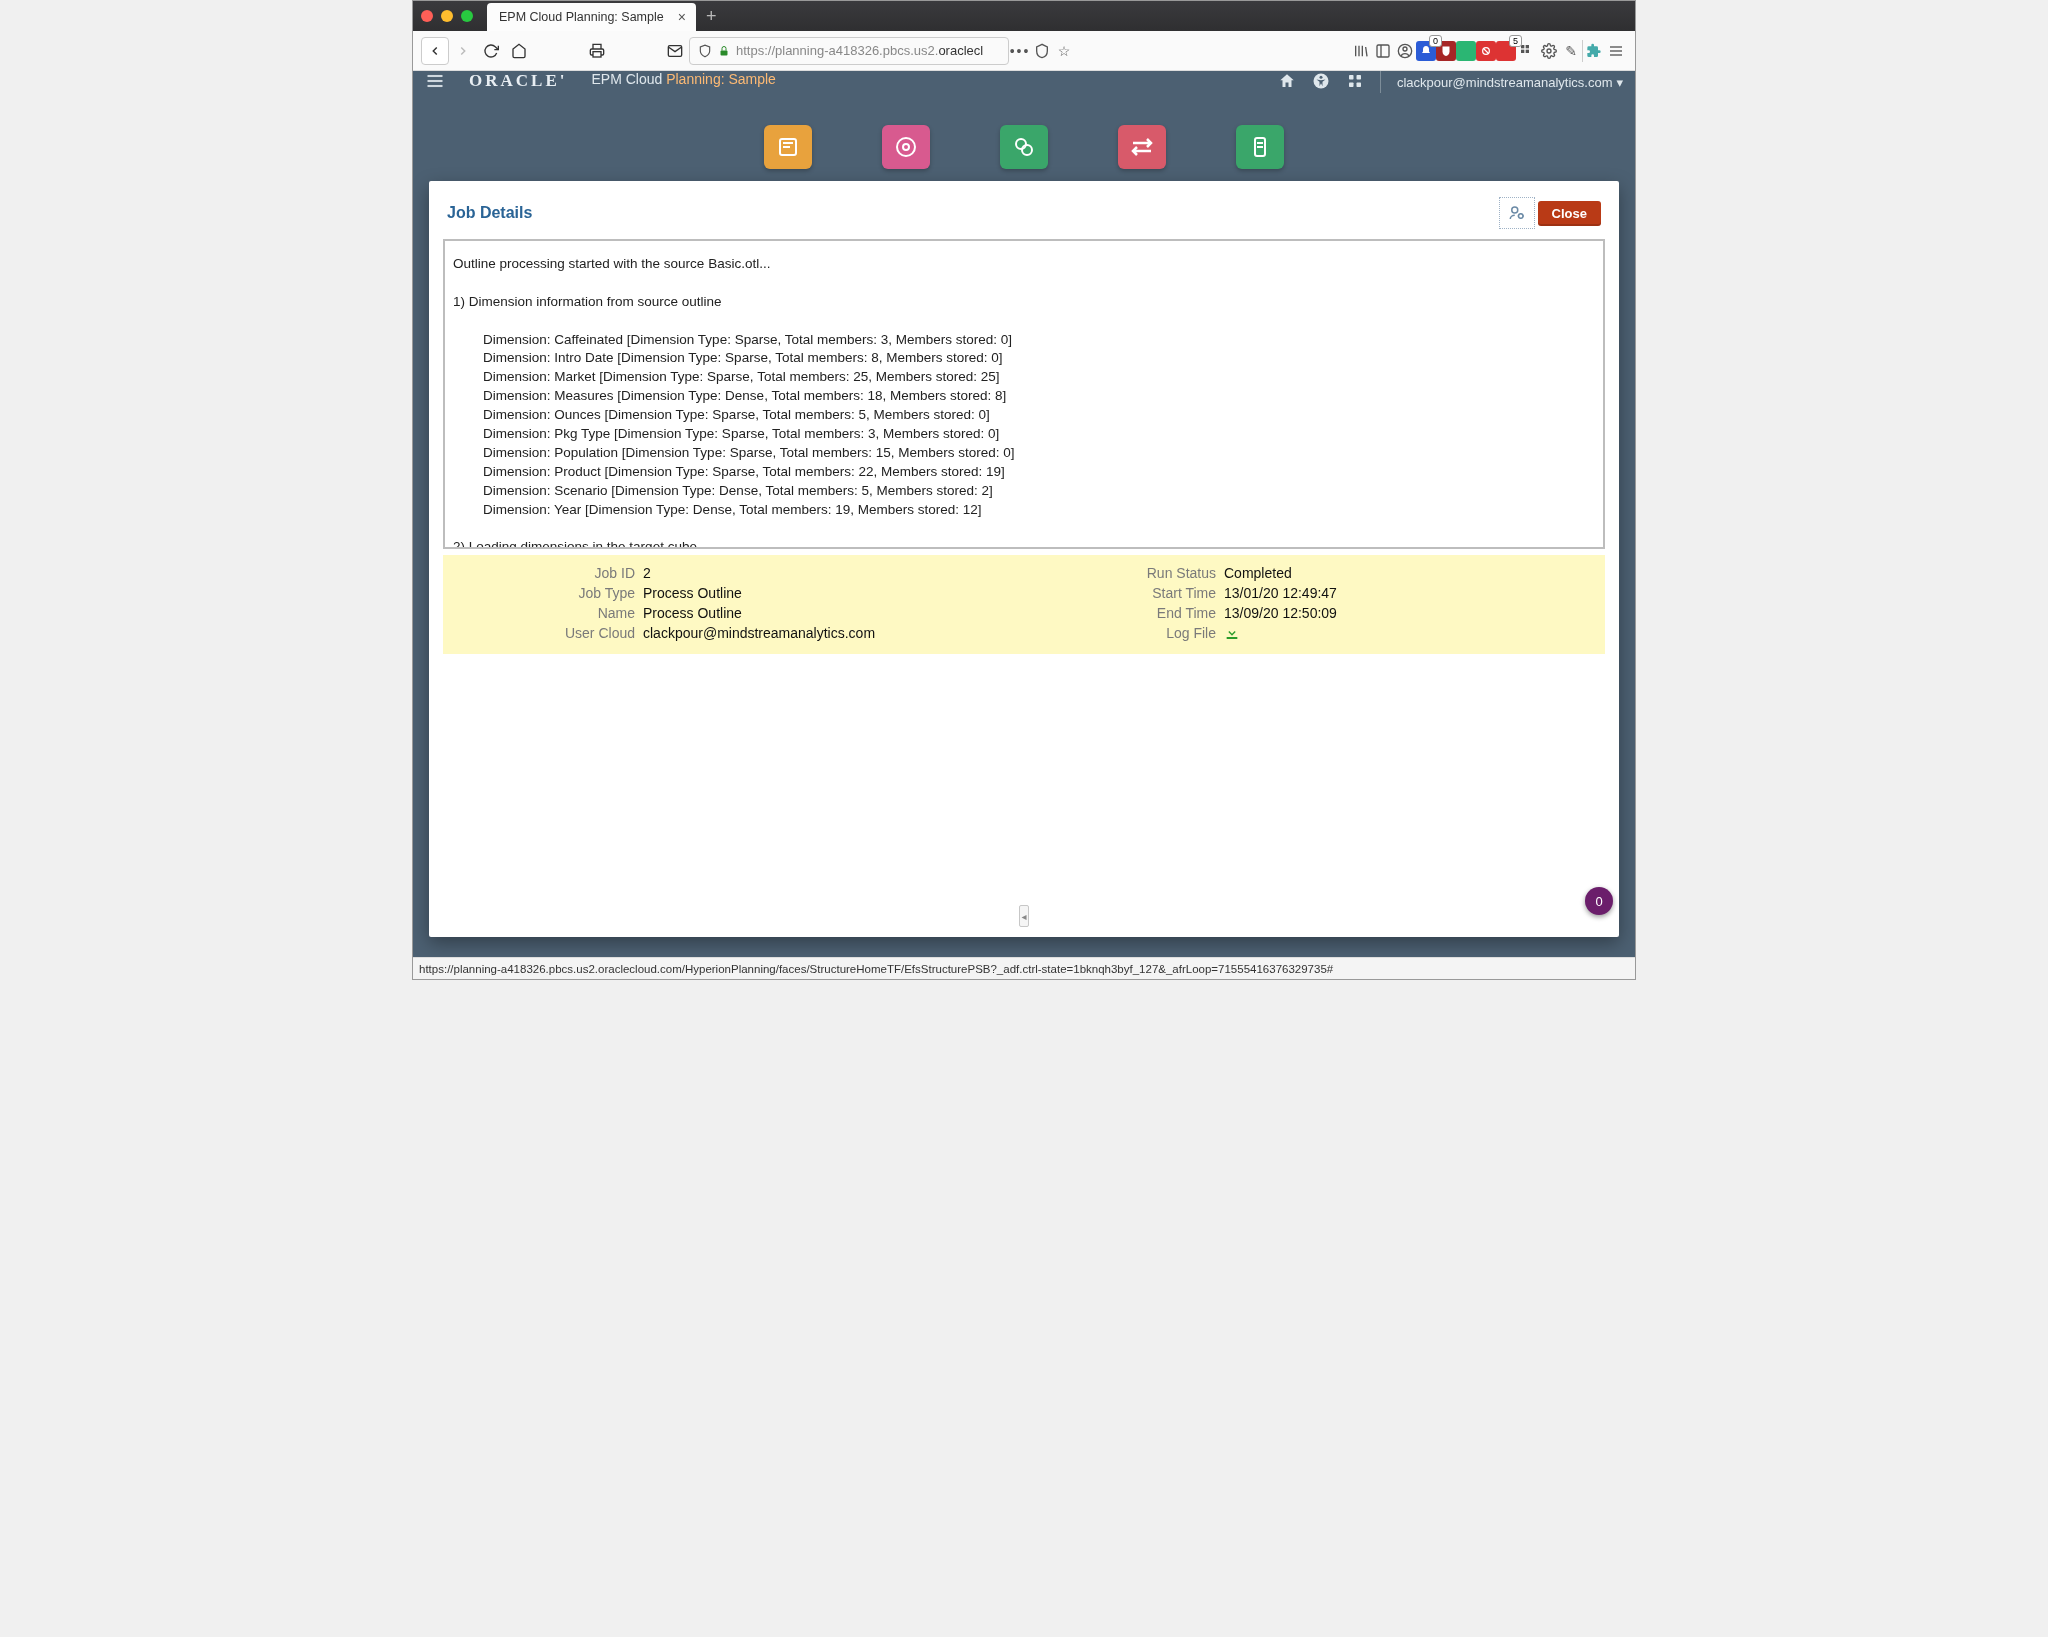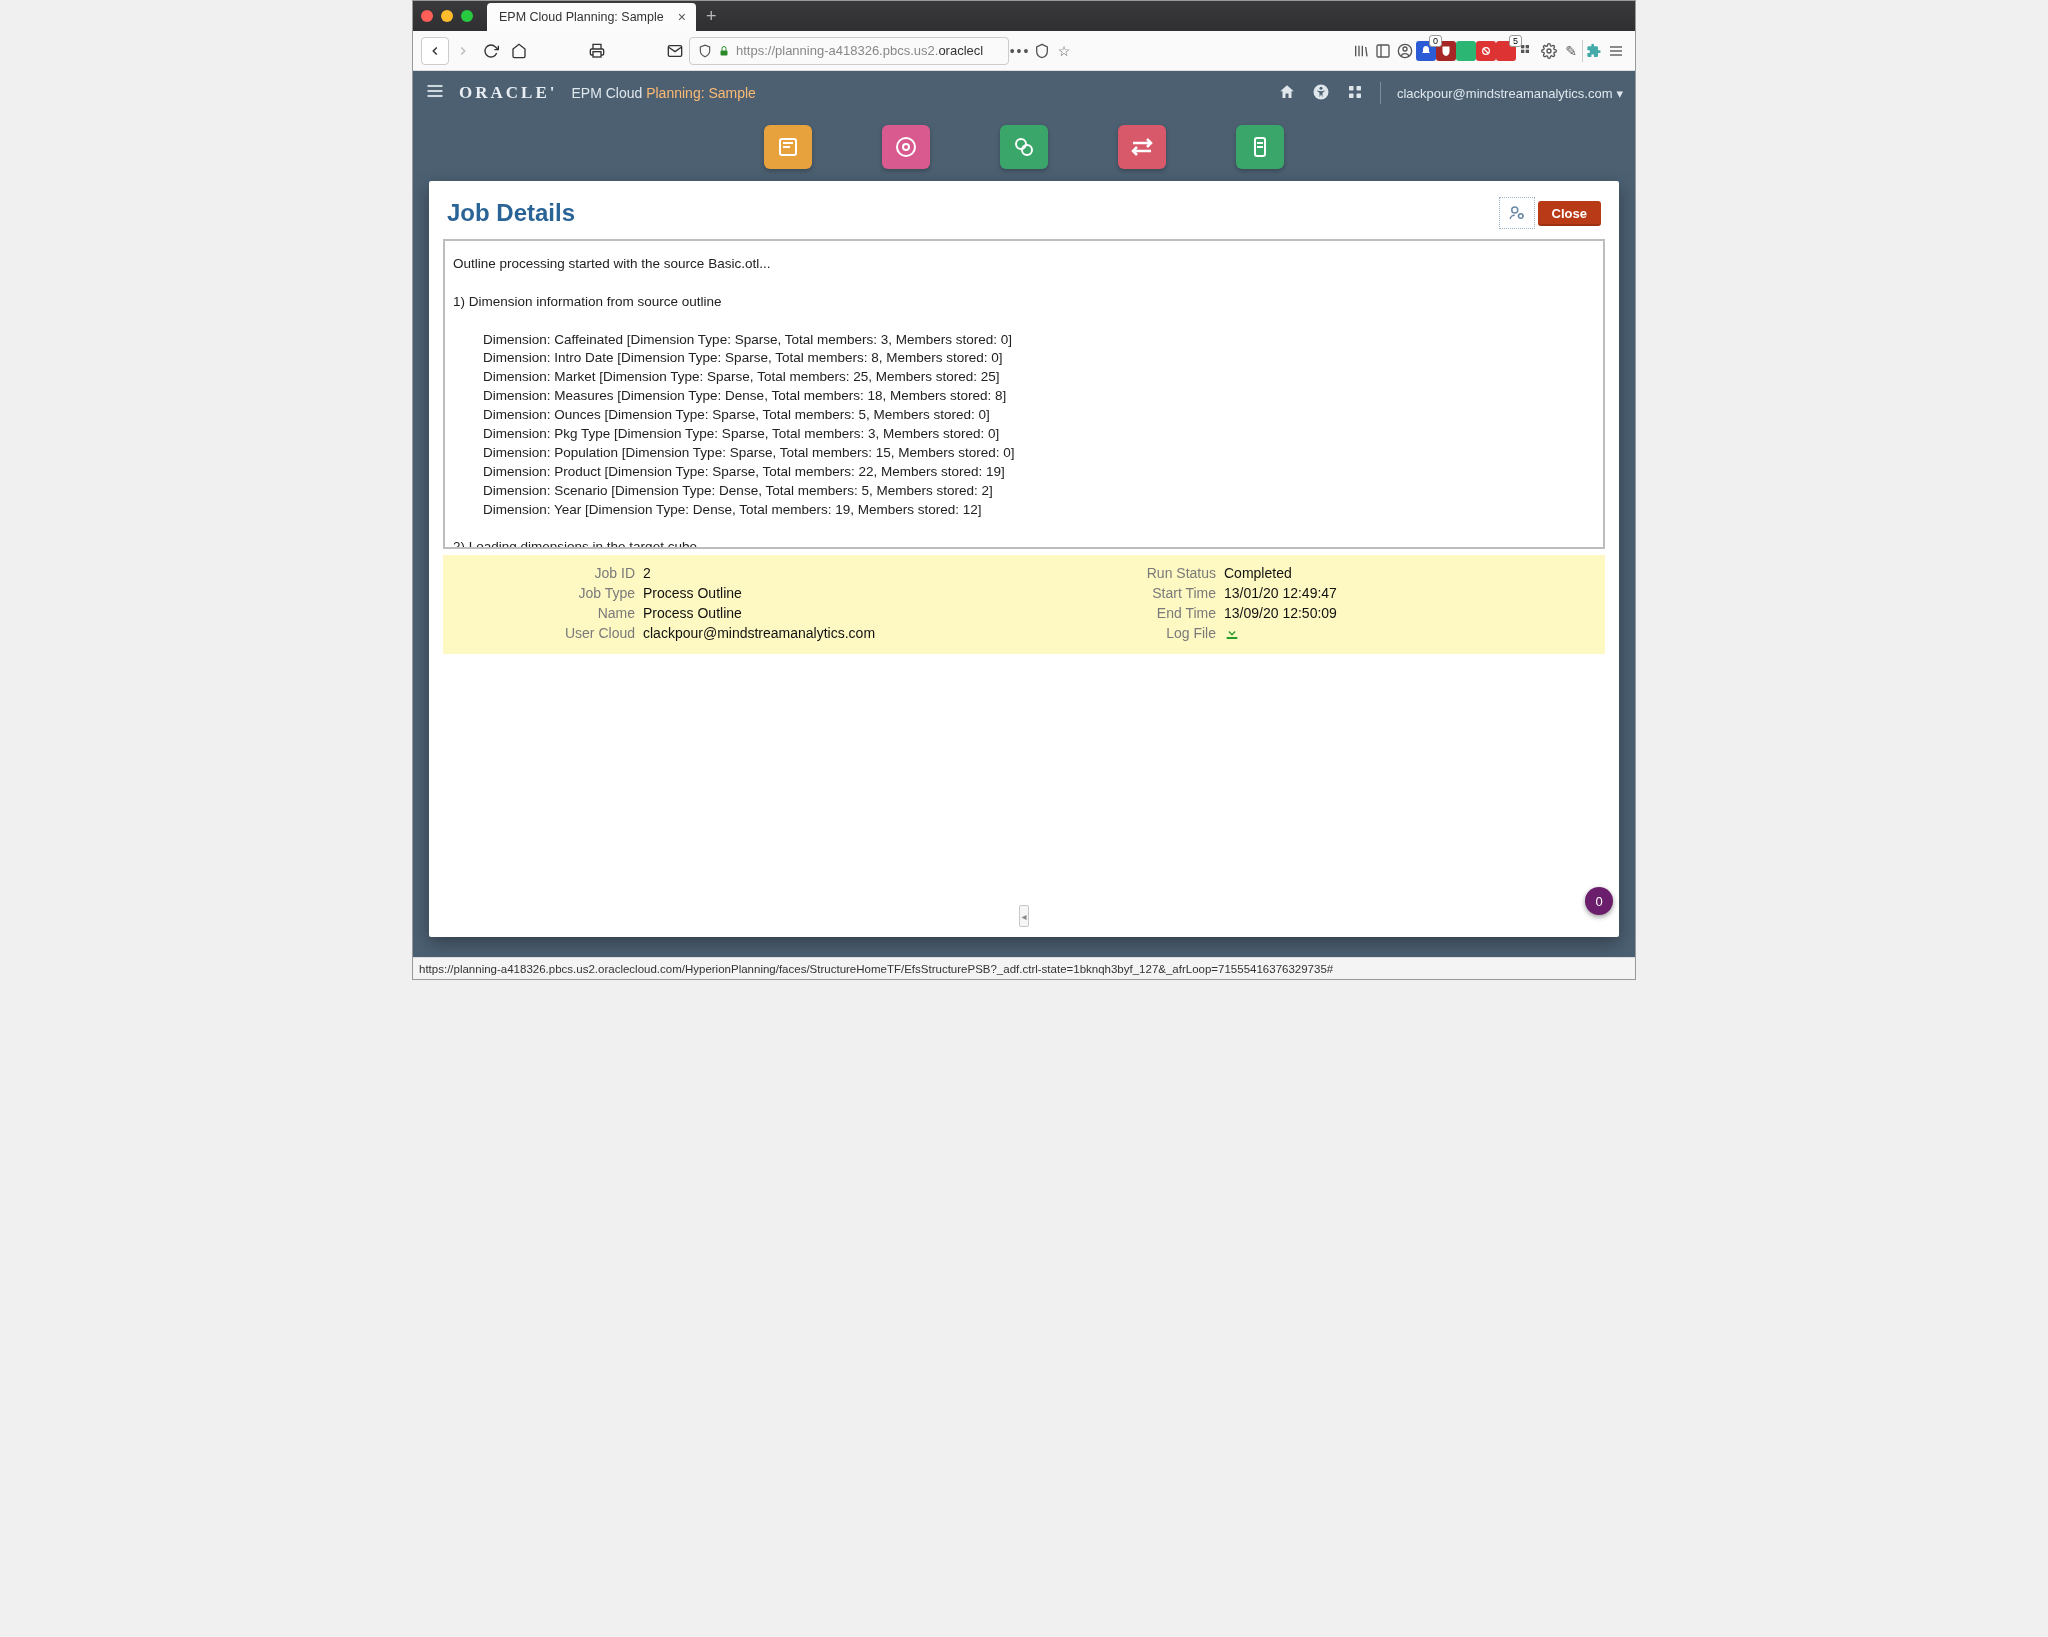--- a/index.html
+++ b/index.html
@@ -17,36 +17,36 @@
   
   .toolbar { height:40px; background:#fafafa; border-bottom:1px solid #ddd; display:flex; align-items:center; padding:0 8px; }
   .nav-btn { width:28px; height:28px; border:1px solid #ccc; border-radius:4px; display:flex; align-items:center; justify-content:center; color:#555; background:#fff;}
   .nav-btn.plain{ border:none; background:none;}
   .addr { flex:0 0 320px; height:28px; border:1px solid #ccc; border-radius:4px; display:flex; align-items:center; padding:0 8px; gap:6px; color:#888; font-size:13px; overflow:hidden; white-space:nowrap;}
   .addr .dark{ color:#333;}
   .toolbar-spacer{flex:1;}
   .tb-icon{ width:22px; height:22px; display:flex; align-items:center; justify-content:center; color:#555; font-size:14px;}
   .ext-icon{ width:20px; height:20px; border-radius:3px; display:flex; align-items:center; justify-content:center; font-size:11px; color:#fff;}
   
-  .app-header{ height:44px; background:#4c6072; color:#e8eef3; display:flex; align-items:center; padding:0 12px; gap:14px;}
+  .app-header{ height:44px; background:#4c6072; color:#e8eef3; display:flex; align-items:flex-start; padding:0 12px; gap:24px;}
   .hamburger{ font-size:20px; color:#cfd8df;}
   .oracle-logo{ font-family: Georgia, serif; letter-spacing:3px; font-size:17px; color:#e8eef3; font-weight:600;}
   .app-title{ font-size:14px; color:#dfe7ec; }
   .app-title .thin{ font-weight:300; color:#fdba74;}
   .app-header-right{ margin-left:auto; display:flex; align-items:center; gap:16px; color:#dfe7ec;}
   .user-email{ font-size:13px; display:flex; align-items:center; gap:4px;}
   .divider{ width:1px; height:22px; background:#7d8d99;}
   
   .nav-strip{ background:#4c6072; padding:10px 0 20px; display:flex; justify-content:center; gap:70px; position:relative;}
   .nav-tile{ width:48px; height:44px; border-radius:6px; display:flex; align-items:center; justify-content:center; color:#fff; font-size:22px; box-shadow:0 2px 4px rgba(0,0,0,0.25);}
   
   .modal-wrap{ position:relative; background:#4c6072; flex:1; padding:0; }
   .modal{ position:absolute; top:-8px; left:16px; right:16px; bottom:20px; background:#fff; border-radius:2px; box-shadow:0 6px 18px rgba(0,0,0,0.35); display:flex; flex-direction:column;}
   .modal-hdr{ display:flex; align-items:center; padding:16px 18px 10px;}
-  .modal-title{ color:#2a6496; font-size:24px; font-weight:700;}
+  .modal-title{ color:#2a6496; font-size:16px; font-weight:700;}
   .modal-hdr-actions{ margin-left:auto; display:flex; gap:3px; align-items:center;}
   .icon-btn{ width:36px; height:32px; border:1px dotted #9fb2c6; display:flex; align-items:center; justify-content:center; color:#6b8aa6; background:#fff;}
   .close-btn{ background:#b93a16; color:#fff; border:none; border-radius:3px; padding:5px 14px; font-size:13px; font-weight:600; box-shadow:inset 0 -2px 0 rgba(0,0,0,0.15);}
   .log-box{ margin:0 14px; border:2px solid #bdbdbd; height:310px; overflow:auto; padding:14px 8px; font-size:13.5px; line-height:1.4; font-family: Helvetica, Arial, sans-serif; white-space:pre; position:relative;}
   .log-box::-webkit-scrollbar{ width:14px;}
   .log-box::-webkit-scrollbar-thumb{ background:#c0c0c0; border-radius:7px;}
   .info-table{ margin:6px 14px 0; background:#fef9c3; padding:8px 0; display:flex;}
   .info-col-left, .info-col-right{ flex:1;}
   .info-row{ display:flex; padding:2px 0; font-size:14px;}
   .info-label{ width:200px; text-align:right; color:#7a7a7a; padding-right:8px;}

